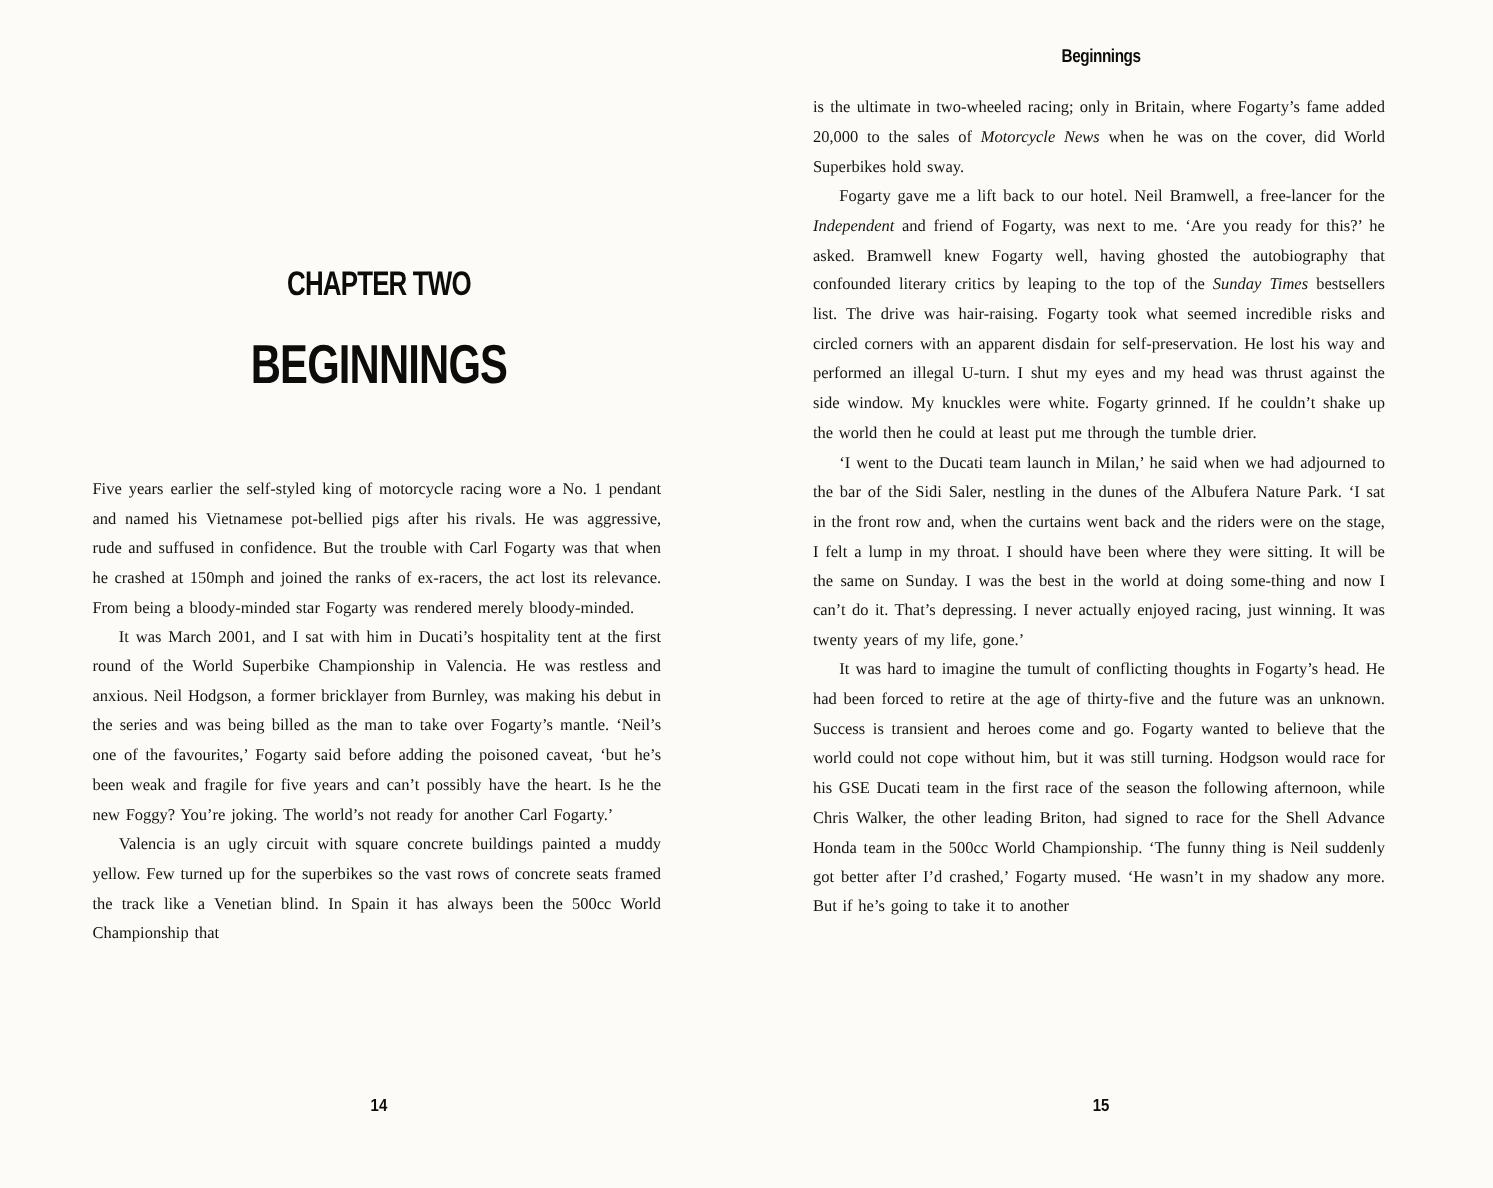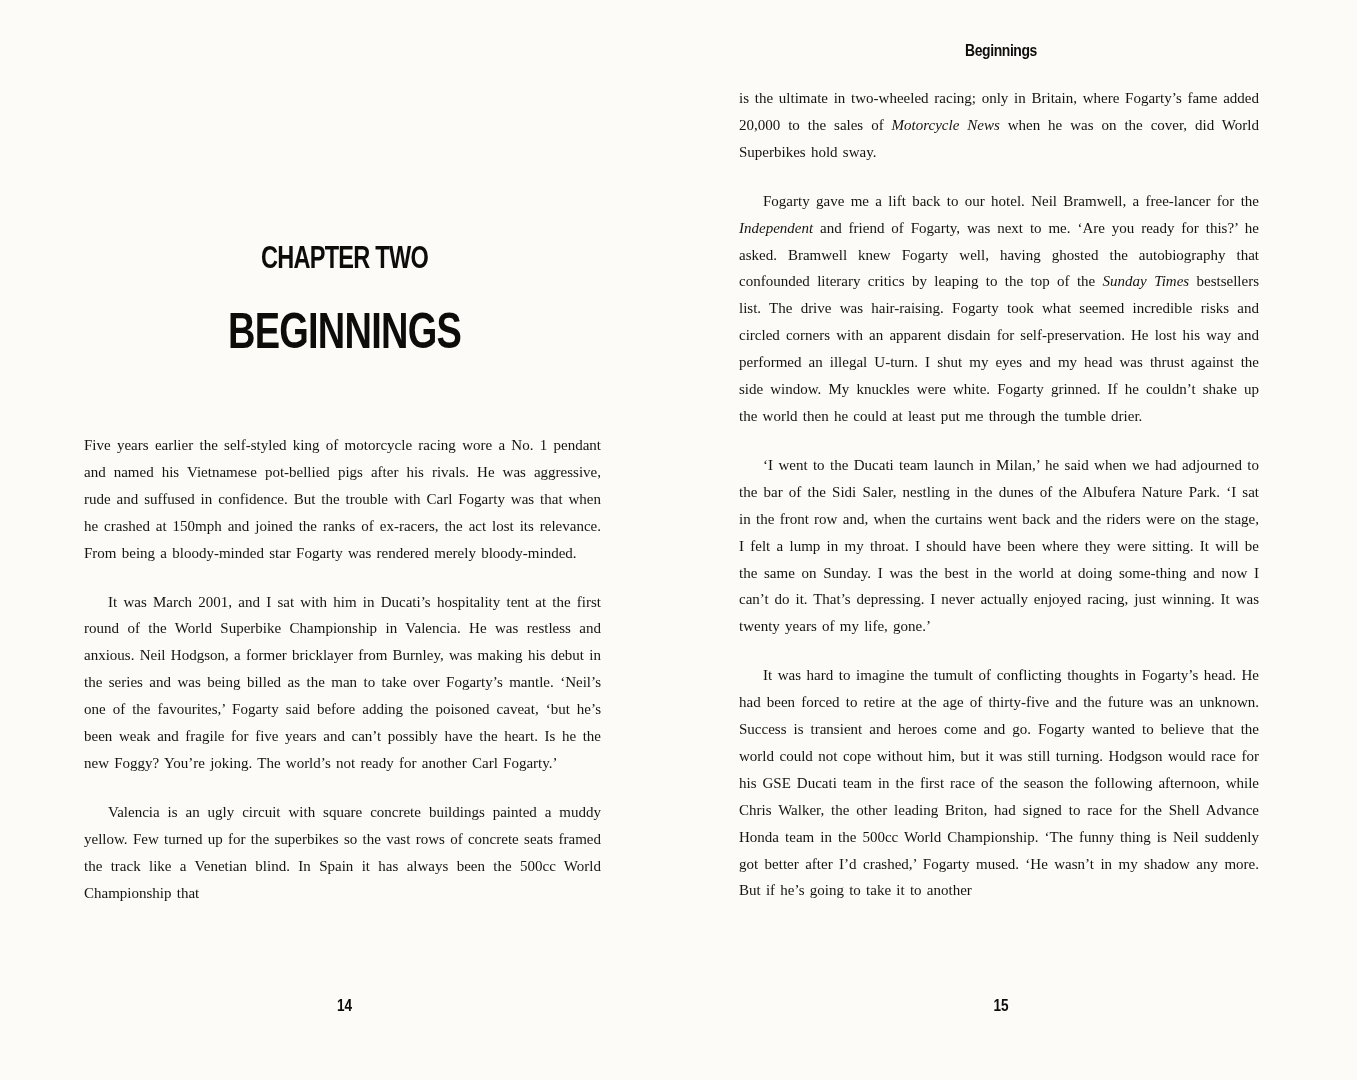--- a/index.html
+++ b/index.html
@@ -54,21 +54,21 @@
     left: 0; right: 4px;
     text-align: justify;
     font-size: 15px;
     line-height: 26.9px;
     word-spacing: 1.5px;
   }
   .left-body  { top: 432px; }
   .right-body { top: 85px; }
 
   .body-text p { margin: 0; }
-  .body-text p.indent { text-indent: 24px; margin-top: 22px; }
+  .body-text p.indent { text-indent: 24px; }
   .body-text em { font-style: italic; }
 
   .page-number {
     position: absolute;
     top: 997px;
     left: 0; right: 0;
     text-align: center;
     font-family: "Liberation Sans", sans-serif;
     font-weight: 700;
     font-size: 16px;

